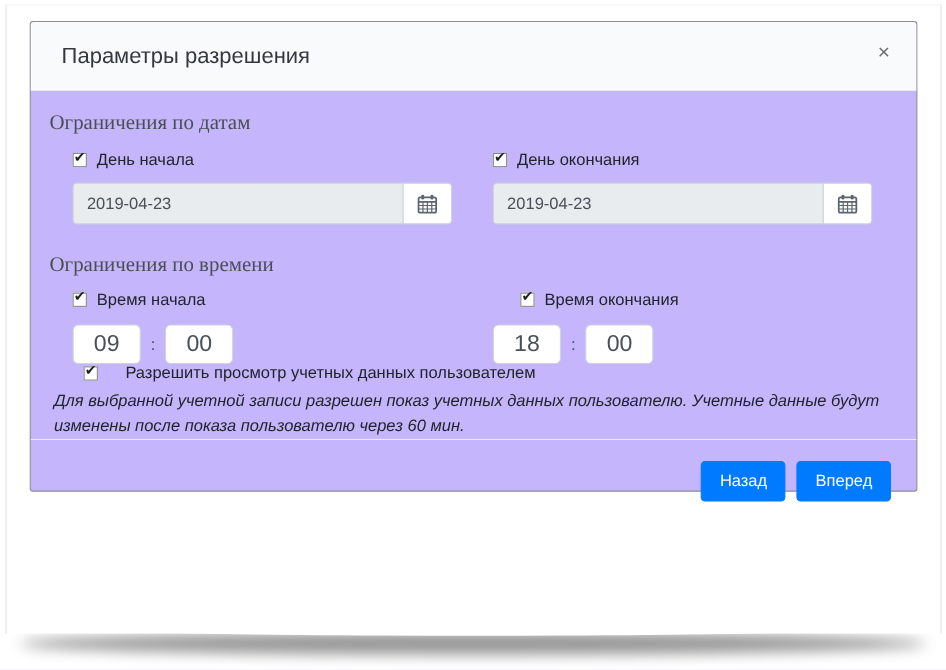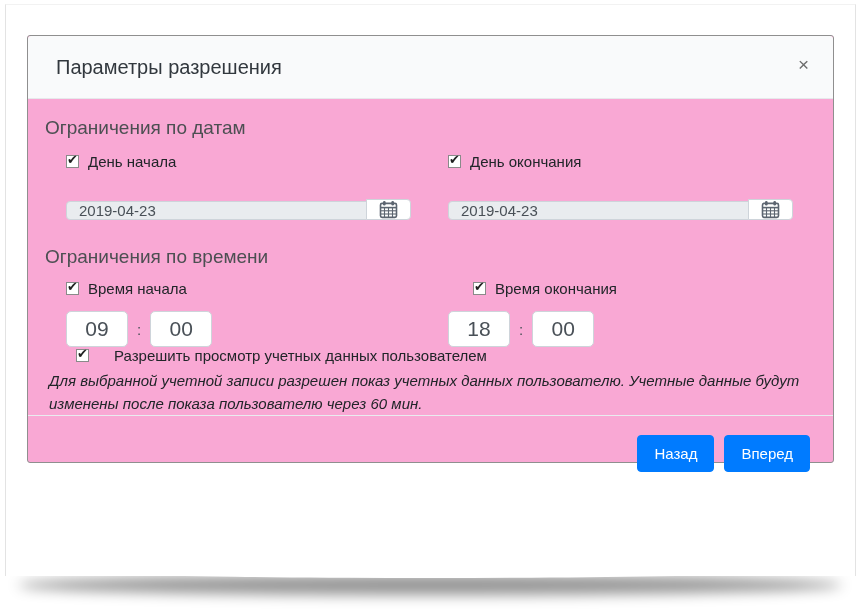--- a/index.html
+++ b/index.html
@@ -27,23 +27,23 @@
     background: #ffffff;
     border-left: 1px solid #e3e3e3;
     border-right: 1px solid #e3e3e3;
     border-top: 1px solid #f2f2f2;
     z-index: 1;
   }
 
   
   .dialog {
     position: absolute;
-    left: 27px; top: 35px;
+    left: 27px; top: 19px;
     width: 807px; height: 428px;
-    background: #f9a8d4;
+    background: #c4b5fd;
     border: 1px solid #8f8f8f;
     border-radius: 3px;
     z-index: 2;
     display: flex;
     flex-direction: column;
   }
   .dialog-header {
     position: relative;
     flex: 0 0 63px;
     background: #f9fafb;
@@ -58,21 +58,21 @@
     position: absolute;
     right: 24px; top: 19px;
     font-size: 19px;
     line-height: 1;
     color: #6d6d6d;
     cursor: pointer;
   }
 
   .dialog-body { flex: 1 1 auto; padding: 16px 20px 0 17px; }
 
-  .section-heading { font-size: 19px; color: #4c4f52; font-weight: 400; }
+  .section-heading { font-size: 19px; color: #4c4f52; font-weight: 400; font-family: Liberation Serif, serif; }
   .h-dates   { margin: 2px 0 14px 0; }
   .h-times   { margin: 26px 0 12px 0; }
   .h-creds   { margin: 21px 0 13px 6px; }
 
   .two-col { display: flex; }
   .col { width: 345px; margin-left: 21px; }
   .col + .col { margin-left: 37px; }
 
   .cb-row { display: flex; align-items: center; margin-bottom: 12px; }
   .checkbox {
@@ -87,21 +87,21 @@
   .checkbox::after {
     content: "\2714";
     position: absolute;
     left: 0px; top: -4px;
     font-size: 13px;
     color: #1f1f1f;
     font-family: "DejaVu Sans", sans-serif;
   }
   .cb-label { font-size: 15px; color: #212529; cursor: pointer; }
 
-  .date-group { display: flex; width: 345px; height: 38px; align-items: flex-end; }
+  .date-group { display: flex; width: 345px; height: 38px; }
   .date-input {
     flex: 1 1 auto;
     min-width: 0;
     background: #e9ecef;
     border: 1px solid #ced4da;
     border-radius: 4px 0 0 4px;
     padding: 0 12px;
     font-size: 15px;
     color: #495057;
     font-family: inherit;

